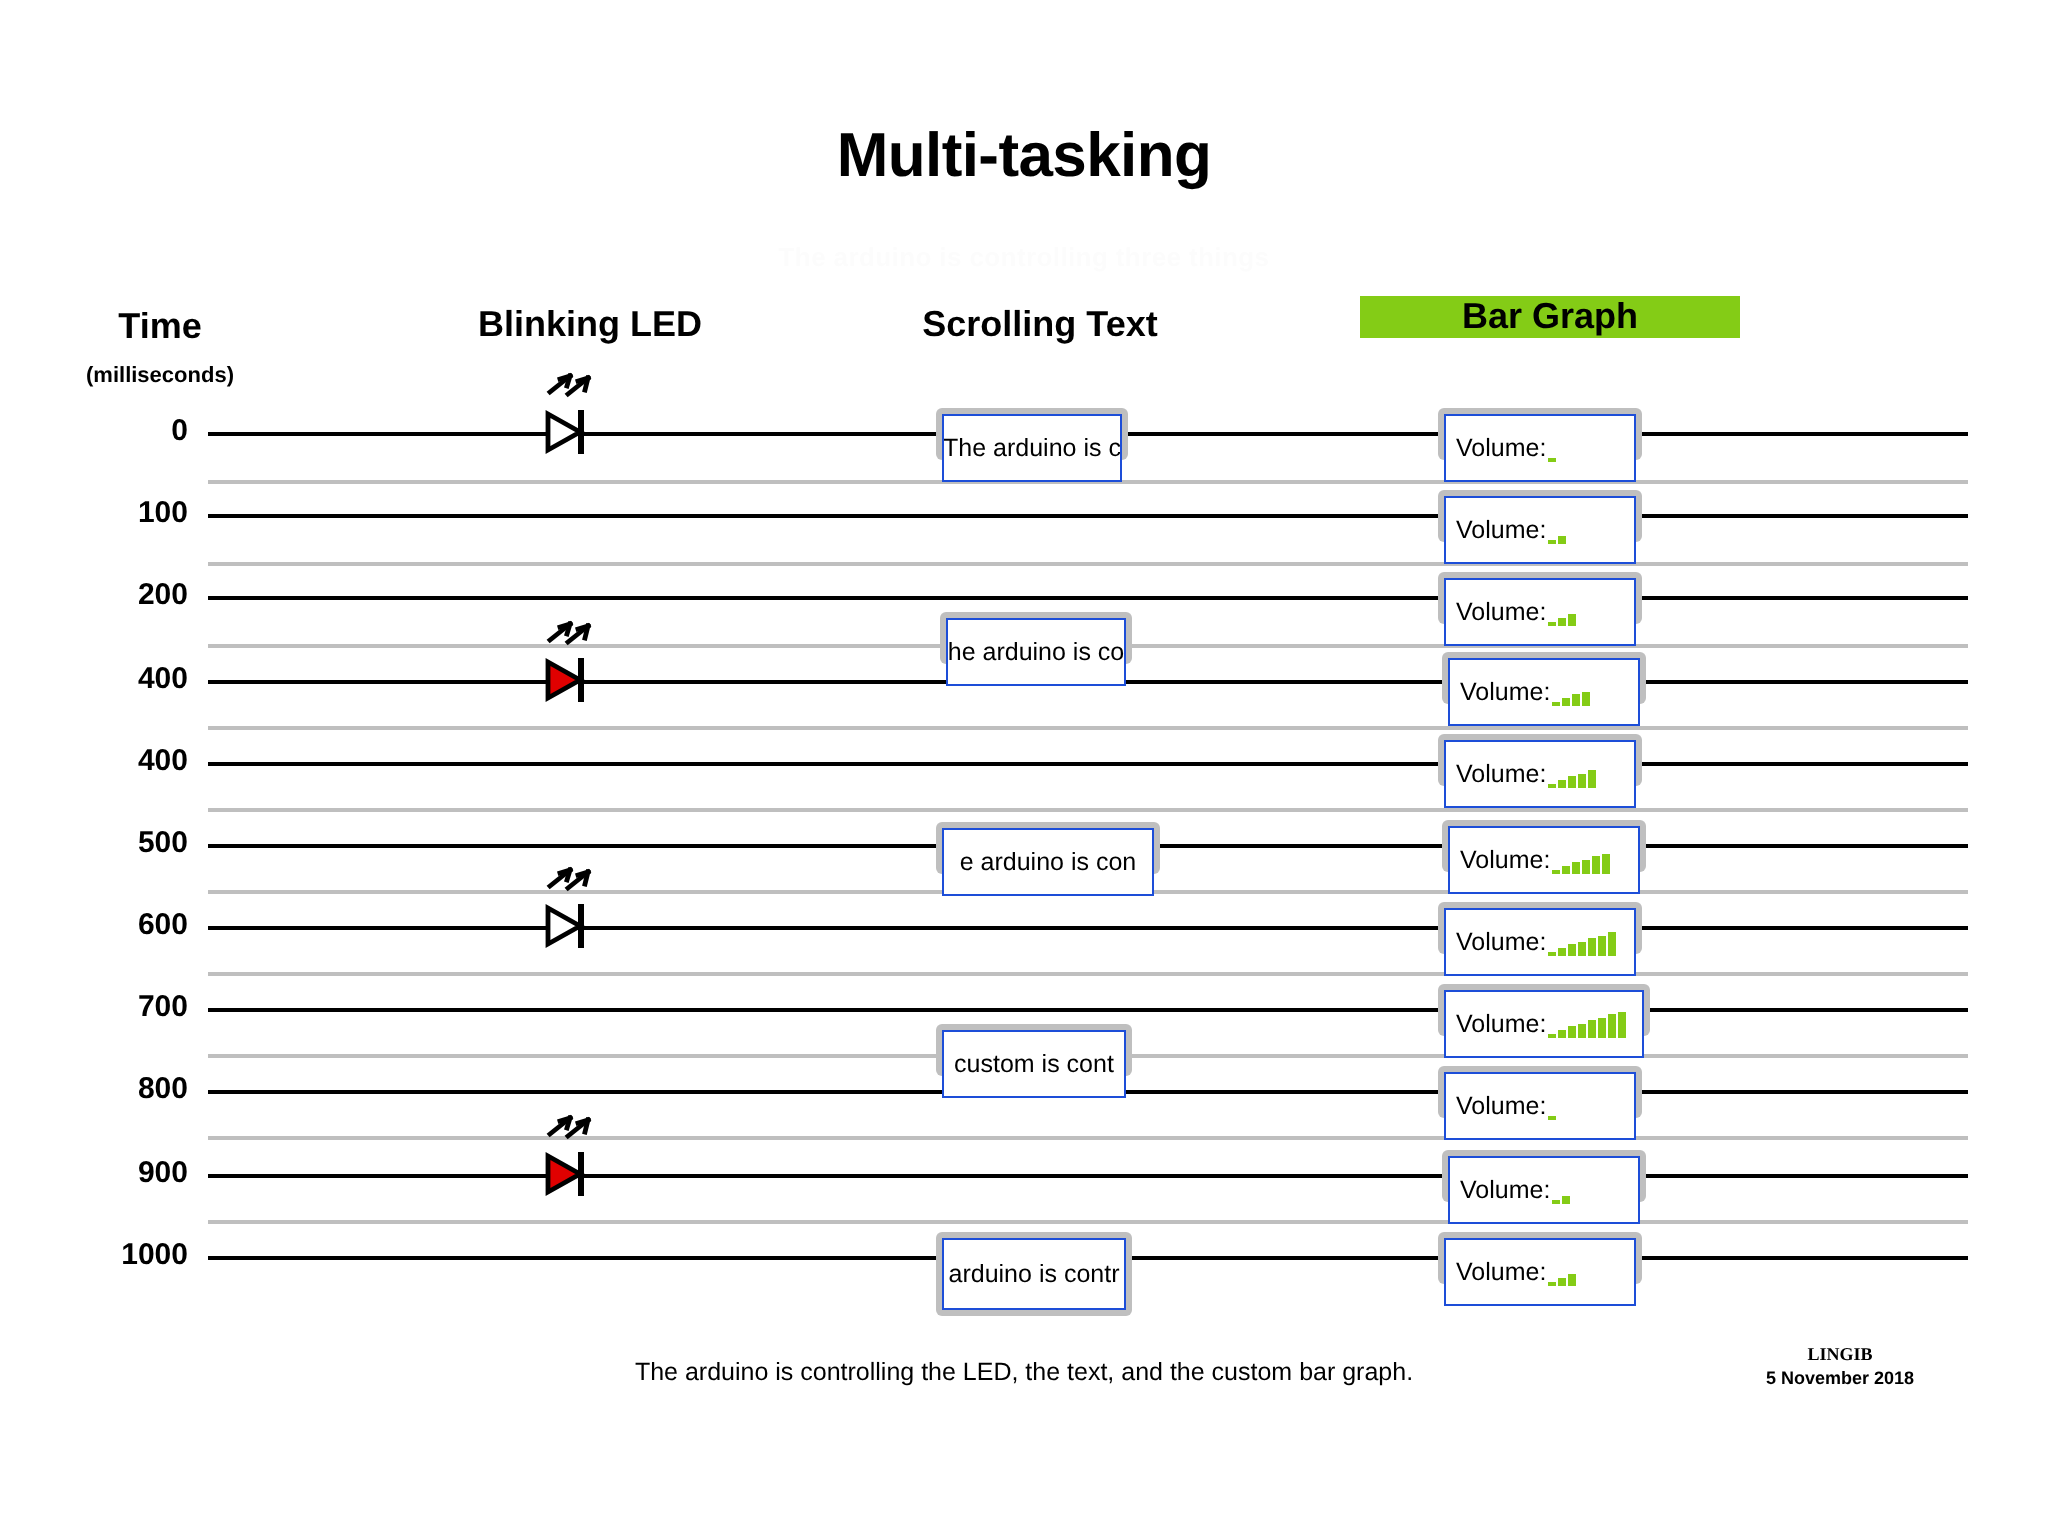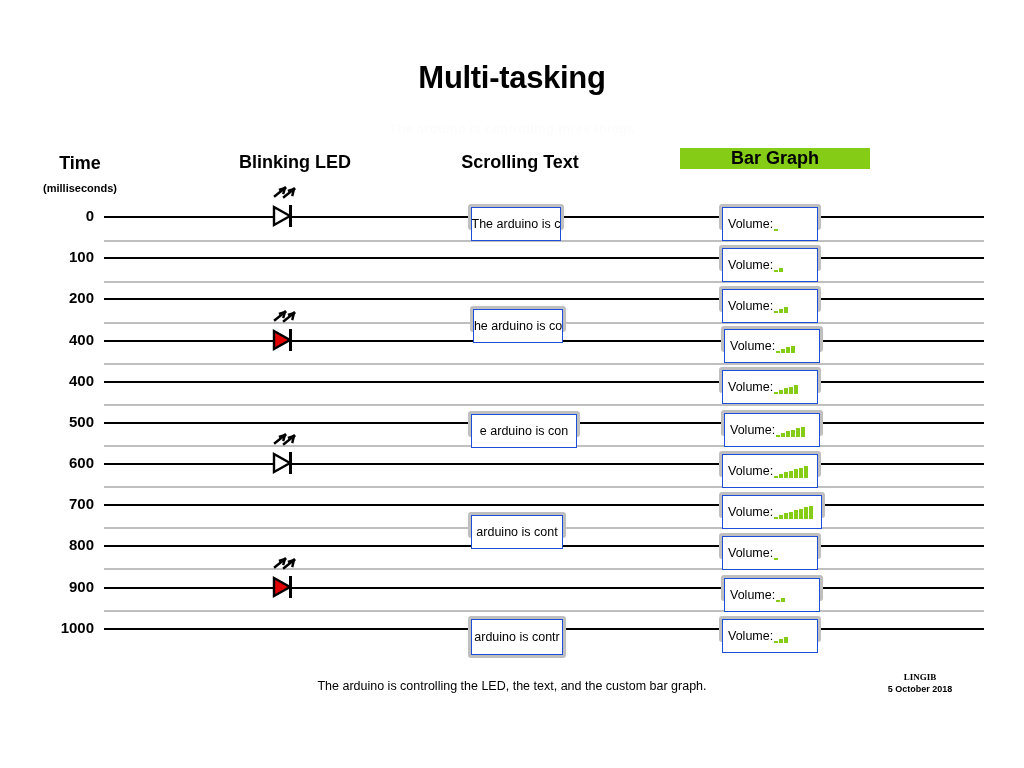--- a/index.html
+++ b/index.html
@@ -259,21 +259,21 @@
       <div class="lcd-box" style="left: 468px; top: 204px; width: 96px; height: 26px;">
         <div class="lcd-inner center">The arduino is c</div>
       </div>
       <div class="lcd-box" style="left: 470px; top: 306px; width: 96px; height: 26px;">
         <div class="lcd-inner center">he arduino is co</div>
       </div>
       <div class="lcd-box" style="left: 468px; top: 411px; width: 112px; height: 26px;">
         <div class="lcd-inner center">e arduino is con</div>
       </div>
       <div class="lcd-box" style="left: 468px; top: 512px; width: 98px; height: 26px;">
-        <div class="lcd-inner center">arduino is cont</div>
+        <div class="lcd-inner center">custom is cont</div>
       </div>
       <div class="lcd-box" style="left: 468px; top: 616px; width: 98px; height: 42px;">
         <div class="lcd-inner center">arduino is contr</div>
       </div>
     </div>
   <div id="bar-layer">
       <div class="lcd-box" style="left: 719px; top: 204px; width: 102px; height: 26px;">
         <div class="lcd-inner">
           <span class="vol-label">Volume:</span>
           <span class="bars">
@@ -389,15 +389,15 @@
             <span class="bar" style="height: 2px;"></span>
             <span class="bar" style="height: 3.55px;"></span>
             <span class="bar" style="height: 5.1px;"></span>
           </span>
         </div>
       </div>
     </div>
 
   <div class="footer-note">The arduino is controlling the LED, the text, and the custom bar graph.</div>
   <div class="sig name">LINGIB</div>
-  <div class="sig date">5 October 2018</div>
+  <div class="sig date">5 November 2018</div>
 
 </div>
 
 </body></html>

